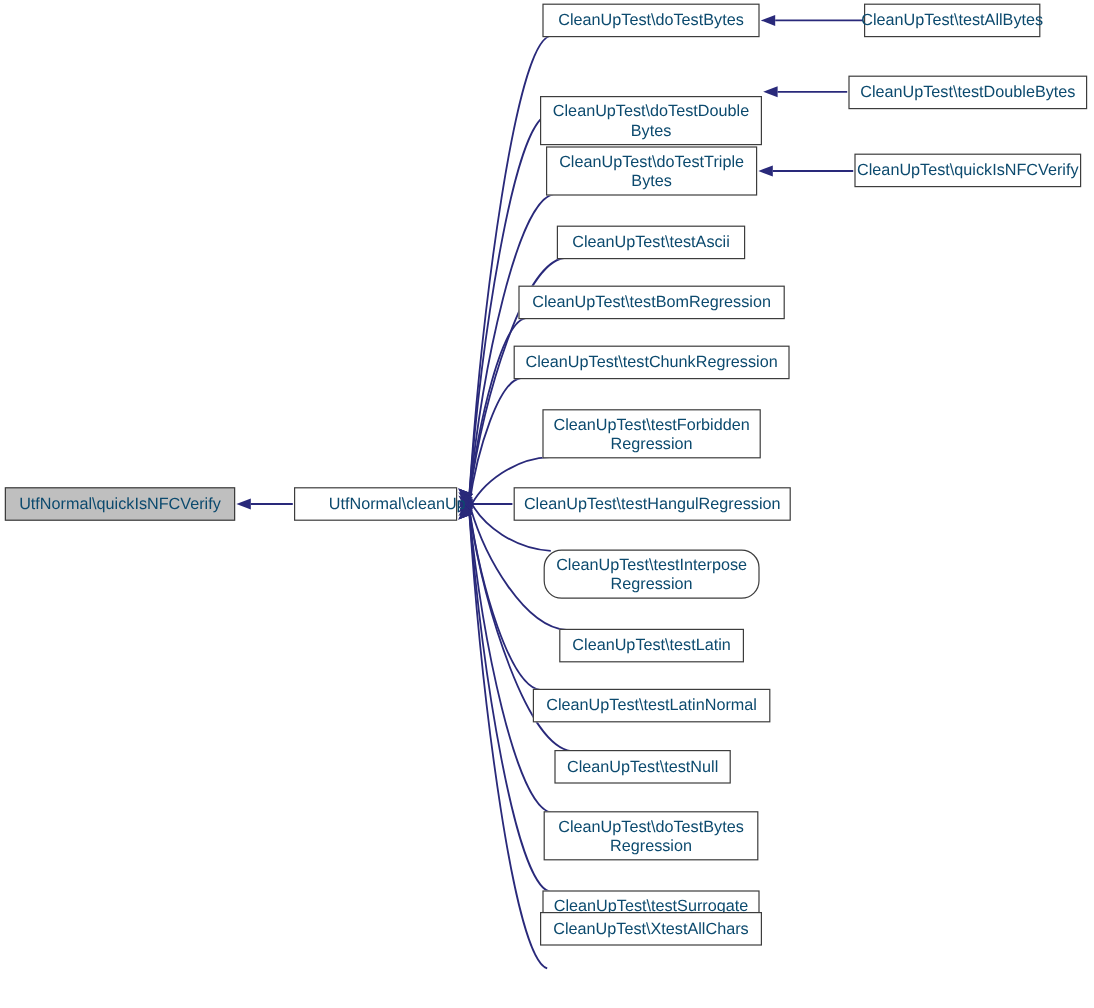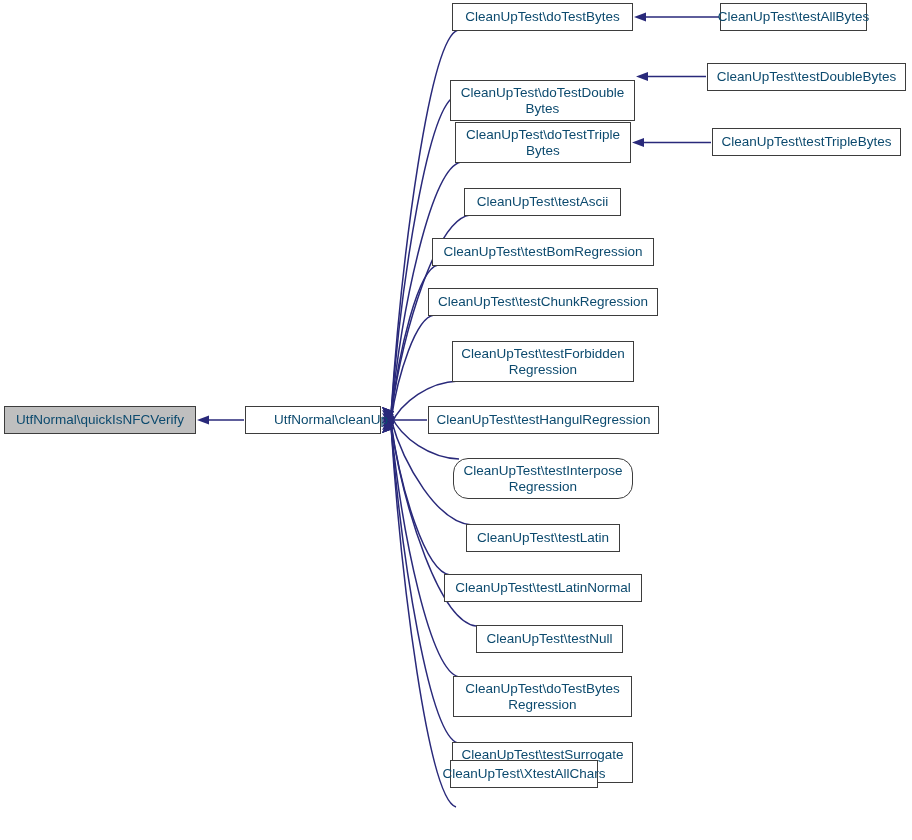--- a/index.html
+++ b/index.html
@@ -102,23 +102,23 @@
       <div class="node" style="left: 464px; top: 188px; width: 157px; height: 28px;"><span class="node-label">CleanUpTest\testAscii</span></div>
       <div class="node" style="left: 432px; top: 238px; width: 222px; height: 28px;"><span class="node-label">CleanUpTest\testBomRegression</span></div>
       <div class="node" style="left: 428px; top: 288px; width: 230px; height: 28px;"><span class="node-label">CleanUpTest\testChunkRegression</span></div>
       <div class="node" style="left: 452px; top: 341px; width: 182px; height: 41px;"><span class="node-label">CleanUpTest\testForbidden
 Regression</span></div>
       <div class="node" style="left: 428px; top: 406px; width: 231px; height: 28px;"><span class="node-label">CleanUpTest\testHangulRegression</span></div>
       <div class="node" style="left: 453px; top: 458px; width: 180px; height: 41px; border-radius: 15px;"><span class="node-label">CleanUpTest\testInterpose
 Regression</span></div>
       <div class="node" style="left: 466px; top: 524px; width: 154px; height: 28px;"><span class="node-label">CleanUpTest\testLatin</span></div>
       <div class="node" style="left: 444px; top: 574px; width: 198px; height: 28px;"><span class="node-label">CleanUpTest\testLatinNormal</span></div>
-      <div class="node" style="left: 476px; top: 625px; width: 147px; height: 28px;"><span class="node-label">CleanUpTest\testNull</span></div>
+      <div class="node" style="left: 462px; top: 625px; width: 147px; height: 28px;"><span class="node-label">CleanUpTest\testNull</span></div>
       <div class="node" style="left: 453px; top: 676px; width: 179px; height: 41px;"><span class="node-label">CleanUpTest\doTestBytes
 Regression</span></div>
       <div class="node" style="left: 452px; top: 742px; width: 181px; height: 41px;"><span class="node-label">CleanUpTest\testSurrogate
 Regression</span></div>
-      <div class="node" style="left: 450px; top: 760px; width: 148px; height: 28px; align-items: center;"><span class="node-label">CleanUpTest\XtestAllChars</span></div>
+      <div class="node" style="left: 450px; top: 760px; width: 185px; height: 28px; align-items: center;"><span class="node-label">CleanUpTest\XtestAllChars</span></div>
       <div class="node" style="left: 720px; top: 3px; width: 147px; height: 28px;"><span class="node-label">CleanUpTest\testAllBytes</span></div>
       <div class="node" style="left: 707px; top: 63px; width: 199px; height: 28px;"><span class="node-label">CleanUpTest\testDoubleBytes</span></div>
-      <div class="node" style="left: 712px; top: 128px; width: 189px; height: 28px;"><span class="node-label">CleanUpTest\testTripleBytes</span></div>
+      <div class="node" style="left: 712px; top: 128px; width: 189px; height: 28px;"><span class="node-label">CleanUpTest\quickIsNFCVerify</span></div>
     </div>
 </div>
 
 </body></html>

